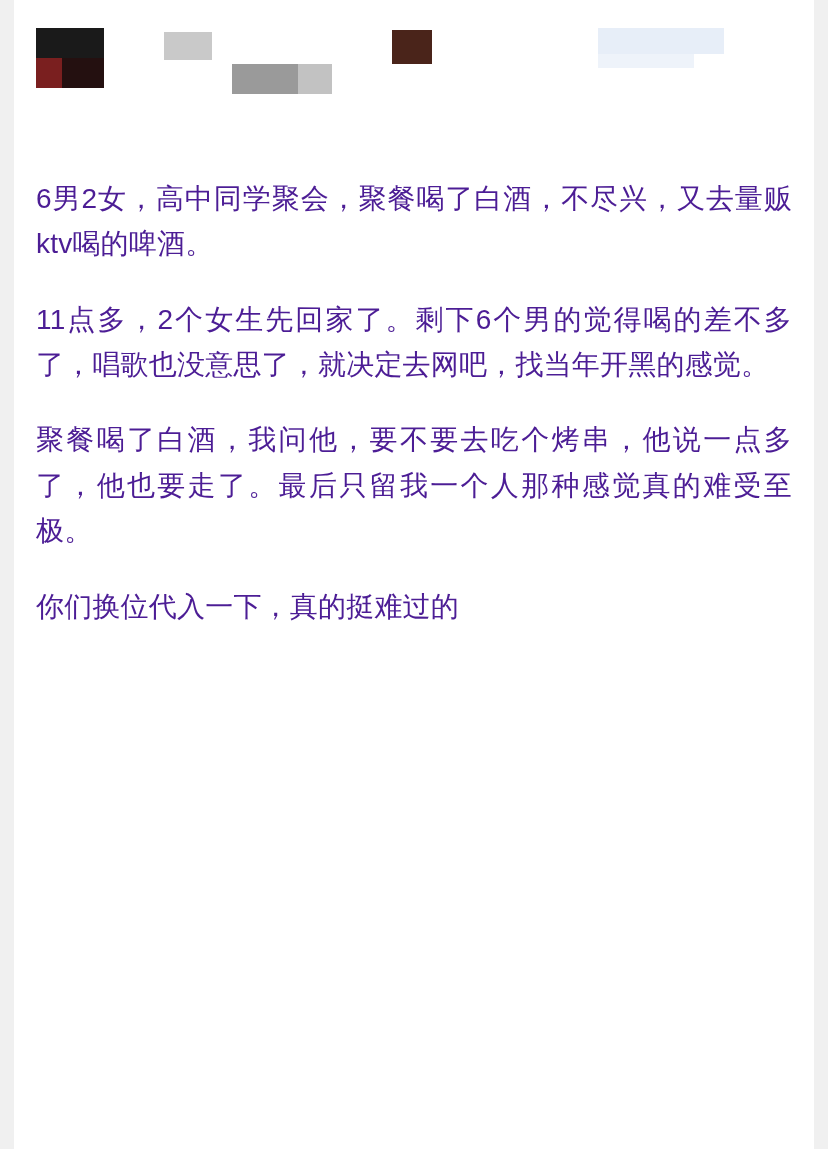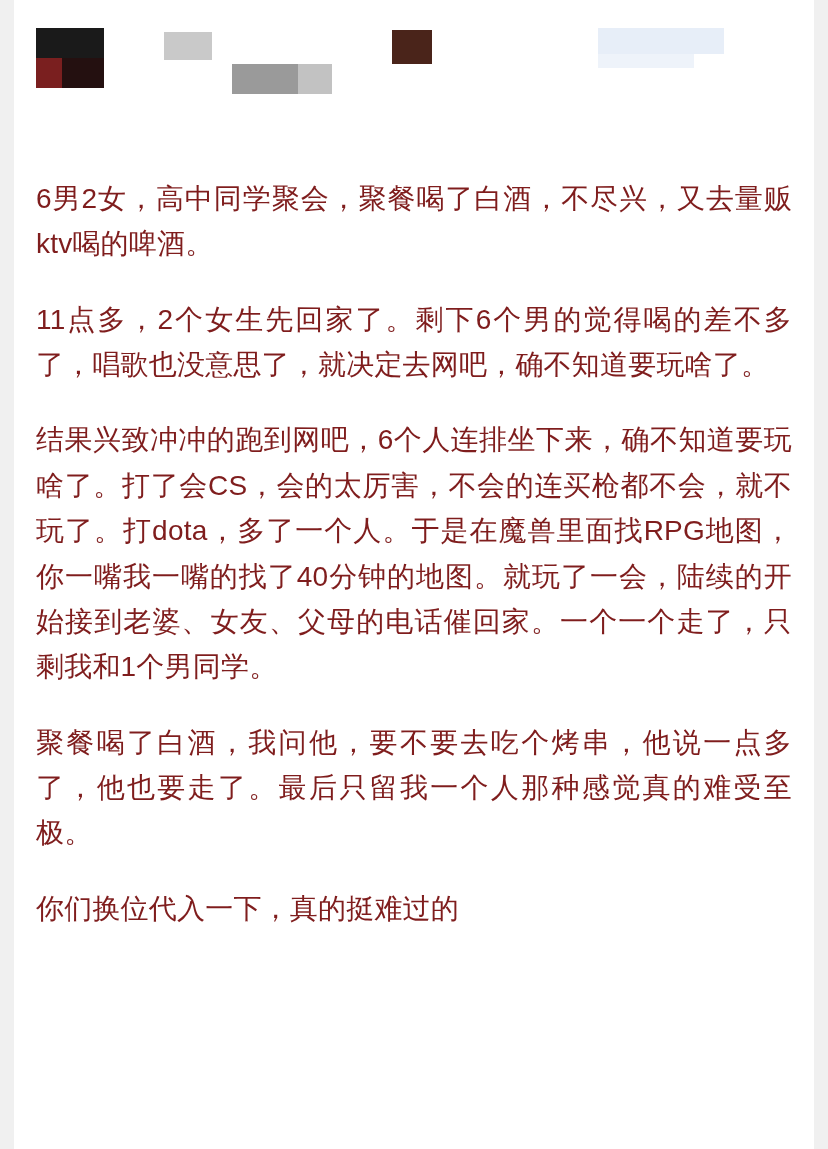--- a/index.html
+++ b/index.html
@@ -57,21 +57,21 @@
   .article {
     position: absolute;
     left: 36px;
     top: 176px;
     width: 756px;
   }
   .para {
     margin: 0 0 30px 0;
     font-size: 28px;
     line-height: 1.62;
-    color: #7f1d1d;
+    color: #4c1d95;
     letter-spacing: 0.2px;
     text-align: justify;
     word-break: break-word;
   }
   .para:last-child {
     margin-bottom: 16px;
   }
 </style>
 </head>
 <body>
@@ -88,19 +88,18 @@
     <span class="redact r2"></span>
     <span class="redact r3"></span>
     <span class="redact r3b"></span>
     <span class="redact r4"></span>
     <span class="redact r5"></span>
     <span class="redact r5b"></span>
   </div>
 
   <div class="article">
     <p class="para">6男2女，高中同学聚会，聚餐喝了白酒，不尽兴，又去量贩ktv喝的啤酒。</p>
-    <p class="para">11点多，2个女生先回家了。剩下6个男的觉得喝的差不多了，唱歌也没意思了，就决定去网吧，确不知道要玩啥了。</p>
-    <p class="para">结果兴致冲冲的跑到网吧，6个人连排坐下来，确不知道要玩啥了。打了会CS，会的太厉害，不会的连买枪都不会，就不玩了。打dota，多了一个人。于是在魔兽里面找RPG地图，你一嘴我一嘴的找了40分钟的地图。就玩了一会，陆续的开始接到老婆、女友、父母的电话催回家。一个一个走了，只剩我和1个男同学。</p>
+    <p class="para">11点多，2个女生先回家了。剩下6个男的觉得喝的差不多了，唱歌也没意思了，就决定去网吧，找当年开黑的感觉。</p>
     <p class="para">聚餐喝了白酒，我问他，要不要去吃个烤串，他说一点多了，他也要走了。最后只留我一个人那种感觉真的难受至极。</p>
     <p class="para">你们换位代入一下，真的挺难过的</p>
   </div>
 
 </div>
 
 </body></html>

